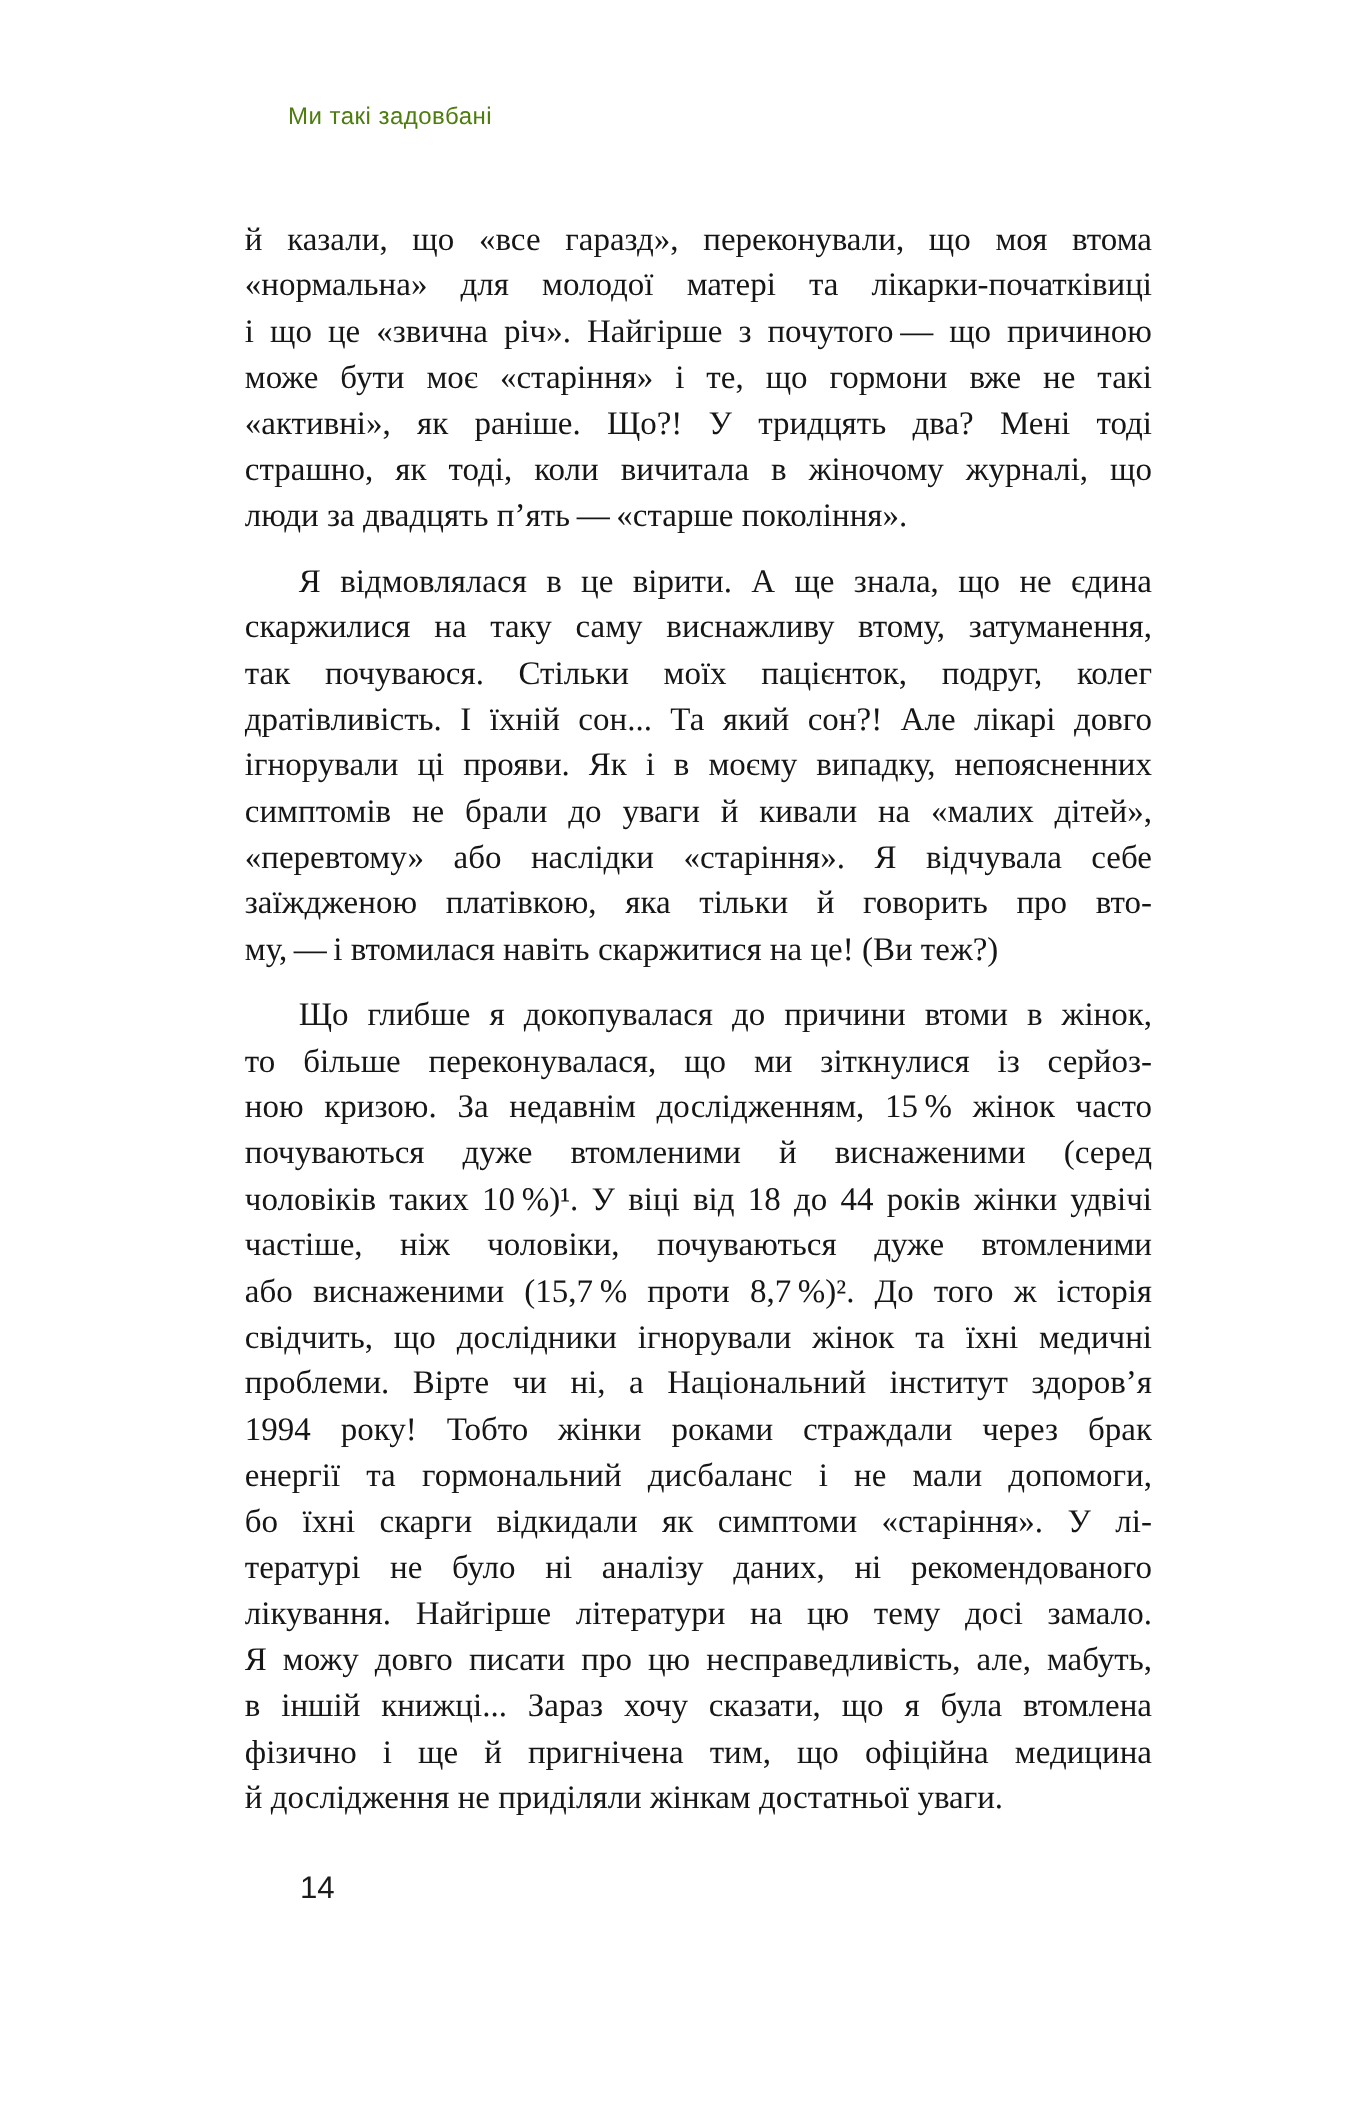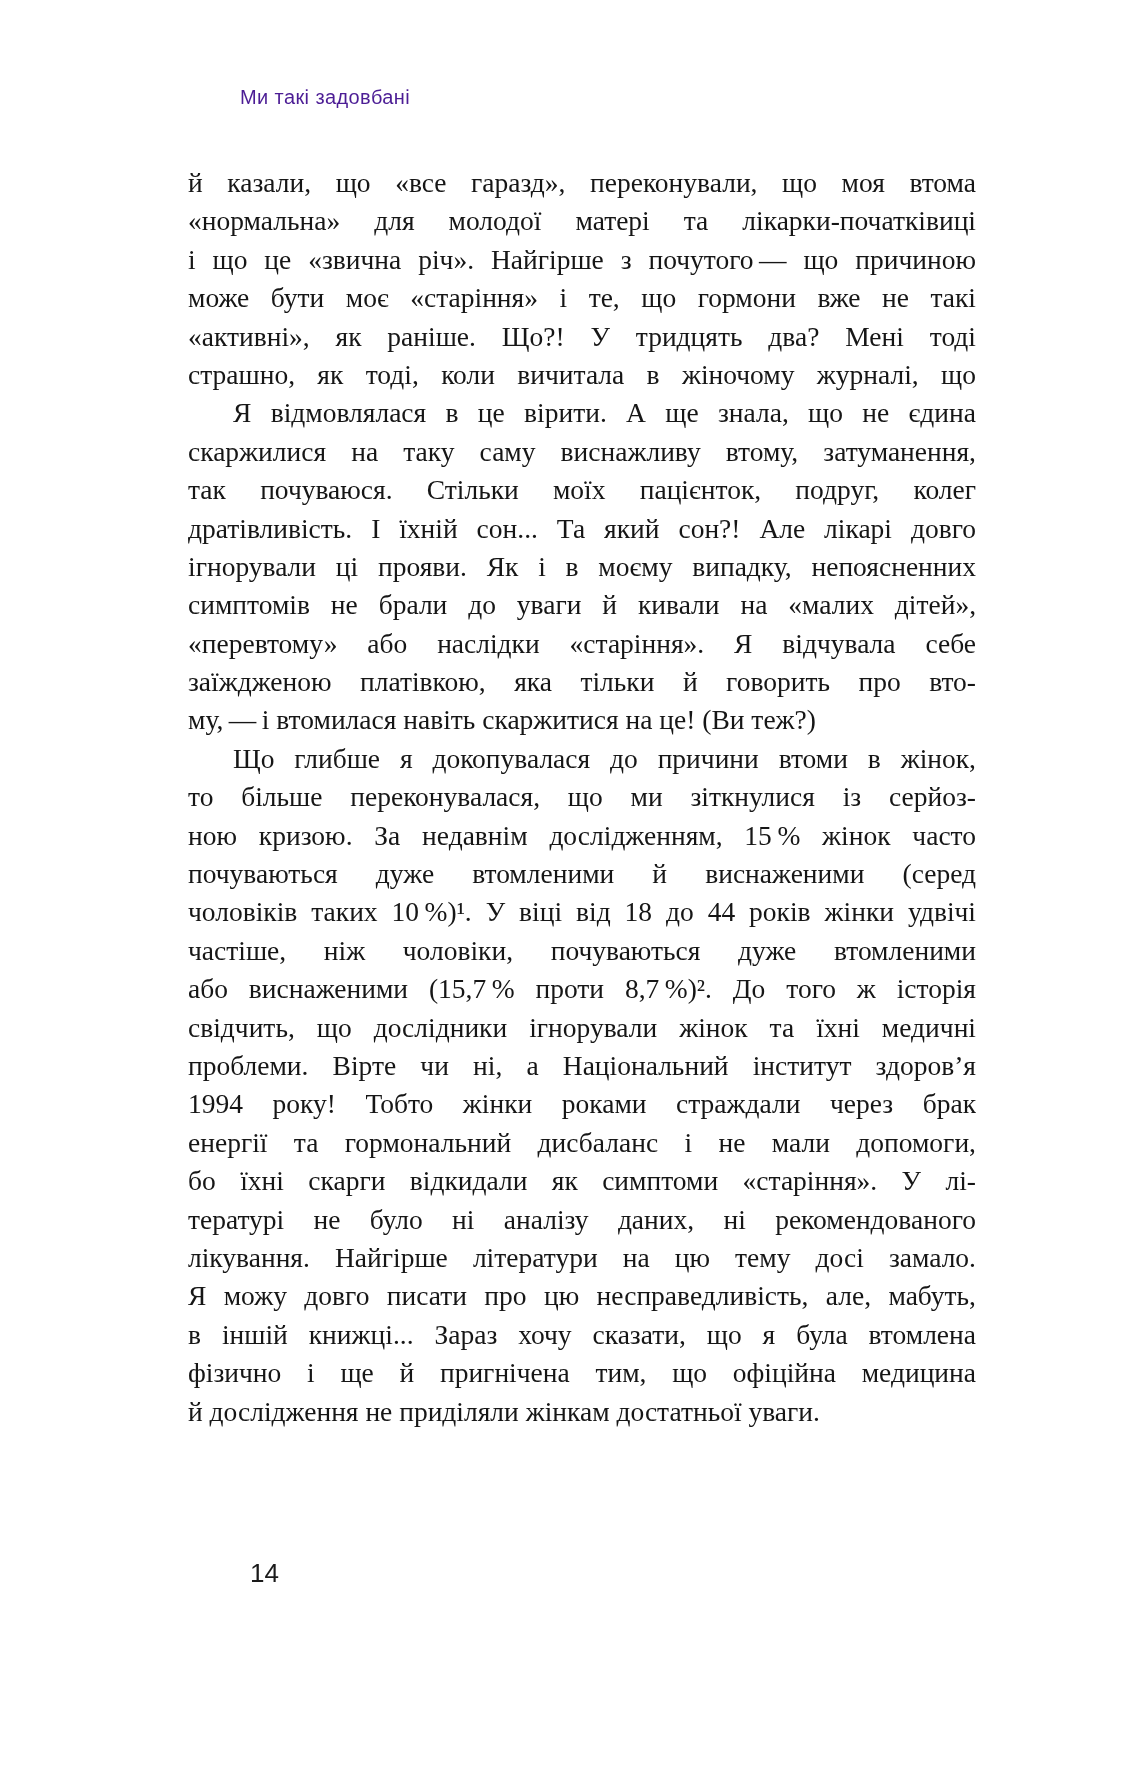--- a/index.html
+++ b/index.html
@@ -15,33 +15,33 @@
     overflow: hidden;
   }
   .running-header {
     position: absolute;
     left: 240px;
     top: 86px;
     font-family: "Liberation Sans", "DejaVu Sans", sans-serif;
     font-size: 20px;
     font-weight: 400;
     letter-spacing: 0.4px;
-    color: #4c1d95;
+    color: #4d7c0f;
   }
   .text-block {
     position: absolute;
     left: 188px;
     top: 164px;
     width: 788px;
     font-family: "Liberation Serif", "DejaVu Serif", serif;
     font-size: 27.5px;
     line-height: 38.4px;
     color: #161616;
   }
-  .para { margin: 0; padding: 0; }
+  .para { margin: 16px; padding: 0; }
   .line {
     text-align: justify;
     text-align-last: justify;
     white-space: normal;
     height: 38.4px;
     overflow: hidden;
   }
   .line.final { text-align-last: left; }
   .line.indent { text-indent: 45px; }
   .page-number {
@@ -62,20 +62,21 @@
   <div class="running-header">Ми такі задовбані</div>
 
   <div class="text-block">
       <div class="para">
         <div class="line">й казали, що «все гаразд», переконували, що моя втома</div>
         <div class="line">«нормальна» для молодої матері та лікарки-початківиці</div>
         <div class="line">і що це «звична річ». Найгірше з почутого — що причиною</div>
         <div class="line">може бути моє «старіння» і те, що гормони вже не такі</div>
         <div class="line">«активні», як раніше. Що?! У тридцять два? Мені тоді</div>
         <div class="line">страшно, як тоді, коли вичитала в жіночому журналі, що</div>
+        <div class="line final">люди за двадцять п’ять — «старше покоління».</div>
       </div>
       <div class="para">
         <div class="line indent">Я відмовлялася в це вірити. А ще знала, що не єдина</div>
         <div class="line">скаржилися на таку саму виснажливу втому, затуманення,</div>
         <div class="line">так почуваюся. Стільки моїх пацієнток, подруг, колег</div>
         <div class="line">дратівливість. І їхній сон... Та який сон?! Але лікарі довго</div>
         <div class="line">ігнорували ці прояви. Як і в моєму випадку, непоясненних</div>
         <div class="line">симптомів не брали до уваги й кивали на «малих дітей»,</div>
         <div class="line">«перевтому» або наслідки «старіння». Я відчувала себе</div>
         <div class="line">заїждженою платівкою, яка тільки й говорить про вто-</div>

